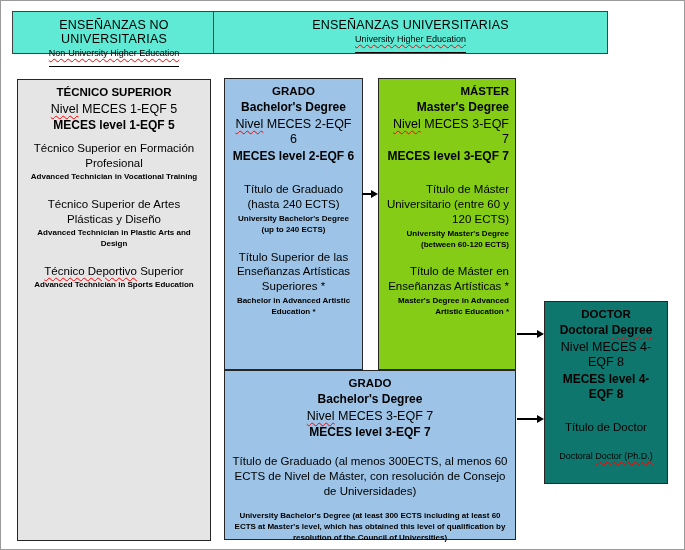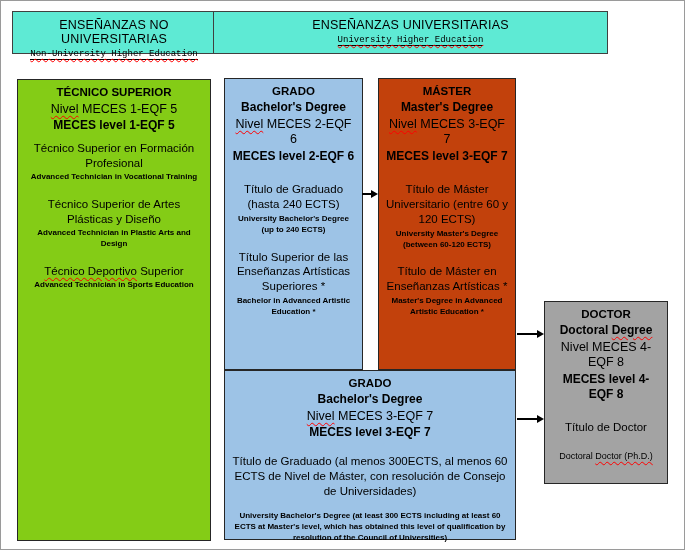--- a/index.html
+++ b/index.html
@@ -6,28 +6,28 @@
   .page{position:relative;width:685px;height:550px;background:#ffffff;
         border:1px solid #9a9a9a;box-sizing:border-box;
         font-family:"Liberation Sans",sans-serif;color:#000;overflow:hidden;}
   .abs{position:absolute;box-sizing:border-box;}
 
   
   .hdr{background:#5eead4;border:1px solid #404040;text-align:center;padding-top:6px;}
   .hdr-title{font-size:12.5px;letter-spacing:.2px;}
   .hdr-sub{font-size:9px;margin-top:2px;}
   .u-both{border-bottom:1px solid #000;text-decoration:underline wavy #ff0000;
-          text-decoration-thickness:1px;text-underline-offset:2px;padding-bottom:0px;font-family:Liberation Mono, monospace;}
+          text-decoration-thickness:1px;text-underline-offset:2px;padding-bottom:8px;}
 
   
   .box{border:1px solid #262626;text-align:center;padding:6px 6px 0 6px;}
-  .b-yellow{background:#84cc16;}
+  .b-yellow{background:#e5e5e5;}
   .b-blue{background:#9DC3E6;}
-  .b-green{background:#c2410c;}
-  .b-orange{background:#a3a3a3;}
+  .b-green{background:#84cc16;text-align:right;}
+  .b-orange{background:#0f766e;}
 
   .t-title{font-size:11.5px;font-weight:bold;line-height:1.2;}
   .t-big{font-size:12.5px;line-height:1.25;}
   .t-es{font-size:11.5px;line-height:1.3;}
   .t-en{font-size:8px;font-weight:bold;line-height:1.35;}
   .t-sub{font-size:12px;font-weight:bold;line-height:1.25;}
   .t-phd{font-size:9px;line-height:1.3;}
 
   .wavy{text-decoration:underline wavy #ff0000;text-decoration-thickness:1px;
         text-underline-offset:2px;}

